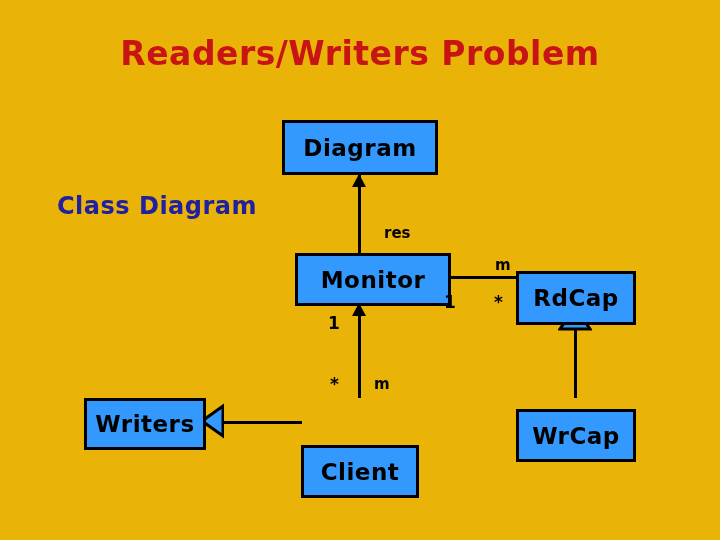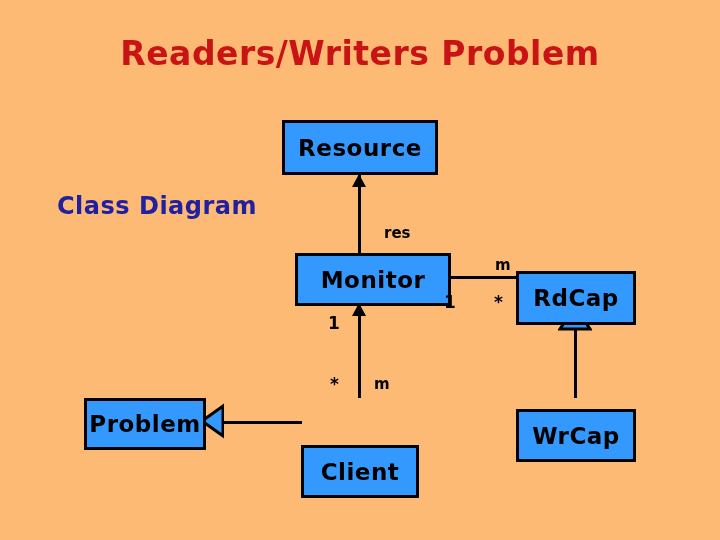--- a/index.html
+++ b/index.html
@@ -4,21 +4,21 @@
 <style>
   html, body {
     margin: 0;
     padding: 0;
     background: #9a9a9a;
   }
   #slide {
     position: relative;
     width: 720px;
     height: 540px;
-    background: #fdba74;
+    background: #eab308;
     overflow: hidden;
     font-family: "DejaVu Sans", sans-serif;
   }
 
   
   #slide-title {
     position: absolute;
     left: 0;
     top: 34px;
     width: 720px;
@@ -163,33 +163,33 @@
     </svg>
   </div>
 
   <div class="tri-wrap" id="tri-rdcap">
     <svg width="34" height="26" viewBox="0 0 34 26">
       <polygon points="17,2 32,24 2,24" fill="#3399ff" stroke="#000000" stroke-width="3"></polygon>
     </svg>
   </div>
 
   <div class="cls-box" id="box-resource">
-    <span>Resource</span>
+    <span>Diagram</span>
   </div>
 
   <div class="cls-box" id="box-monitor">
     <span>Monitor</span>
   </div>
 
   <div class="cls-box" id="box-rdcap">
     <span>RdCap</span>
   </div>
 
   <div class="cls-box" id="box-thread">
-    <span>Problem</span>
+    <span>Writers</span>
   </div>
 
   <div class="cls-box" id="box-client">
     <span>Client</span>
   </div>
 
   <div class="cls-box" id="box-wrcap">
     <span>WrCap</span>
   </div>
 

